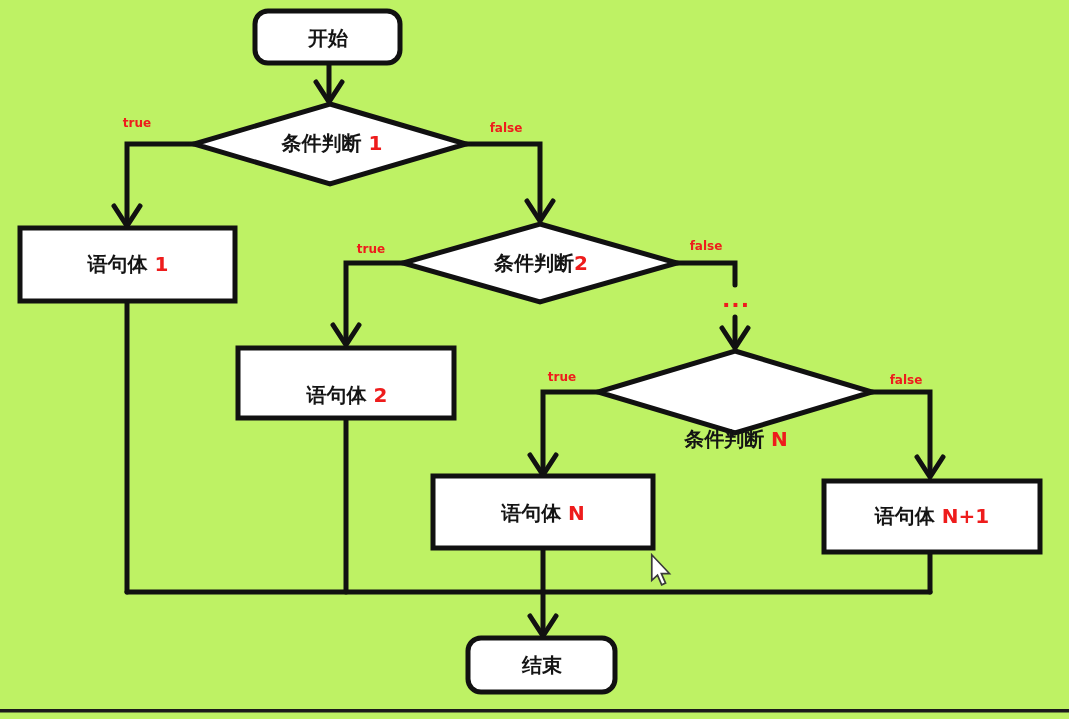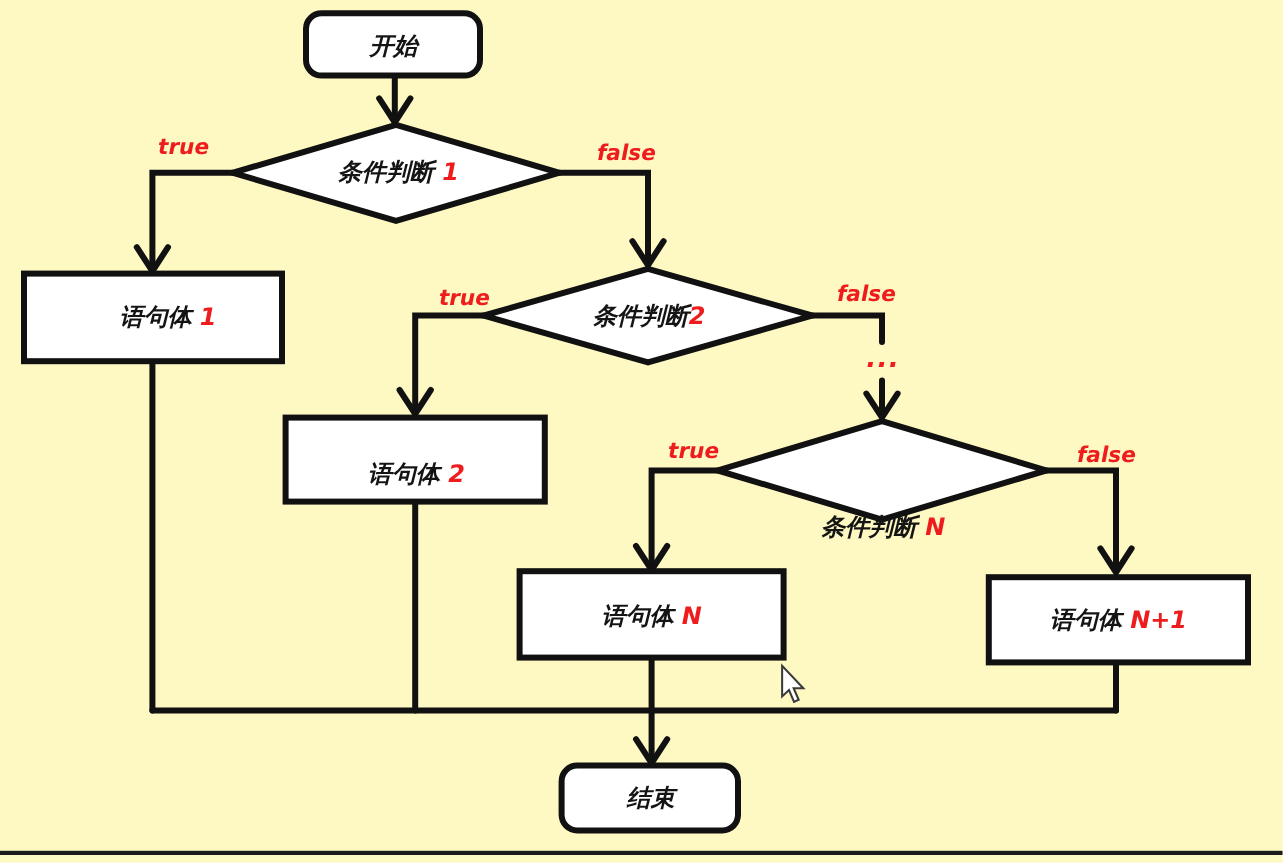--- a/index.html
+++ b/index.html
@@ -1,42 +1,40 @@
 <!DOCTYPE html>
 <html><head>
 <meta charset="utf-8">
 <style>
   html,body{margin:0;padding:0;background:#ffffff;}
   #canvas{
     position:relative;
     width:1069px;height:719px;
-    background:#fef9c3;
+    background:#bef264;
     overflow:hidden;
     font-family:"DejaVu Sans","Liberation Sans",sans-serif;
-    font-style:italic;
   }
   #shapes{position:absolute;left:0;top:0;}
   .lbl{
     position:absolute;
     transform:translate(-50%,-50%);
     font-weight:bold;
     font-size:20px;
     color:#141414;
     white-space:pre;
     line-height:1;
   }
   .branch{
     position:absolute;
     transform:translate(-50%,-50%);
     font-weight:bold;
-    font-size:18px;
+    font-size:12px;
     color:#ee1c1c;
     white-space:pre;
     line-height:1;
-    margin-left:16px;
   }
   .red{color:#ee1c1c;}
   .ellipsis{
     position:absolute;
     transform:translate(-50%,-50%);
     font-weight:bold;
     font-size:22px;
     color:#ee1c1c;
     letter-spacing:1px;
     line-height:1;
@@ -91,21 +89,21 @@
 
     <g transform="translate(651,554) scale(1.55)">
       <path d="M0.5,0.5 L0.5,17 L4.2,13.6 L6.9,19.9 L9.4,18.8 L6.7,12.6 L11.9,12.6 Z" fill="#ffffff" stroke="#3a3a3a" stroke-width="1.1"></path>
     </g>
   </svg>
 
   <div class="lbl" style="left:328px;top:38px;">开始</div>
 
   <div class="lbl" style="left:332px;top:143px;"><span>条件判断</span><span class="red"> 1</span></div>
 
-  <div class="lbl" style="left:128px;top:264px;margin-left:12px;"><span>语句体</span><span class="red"> 1</span></div>
+  <div class="lbl" style="left:128px;top:264px;"><span>语句体</span><span class="red"> 1</span></div>
 
   <div class="lbl" style="left:541px;top:263px;"><span>条件判断</span><span class="red">2</span></div>
 
   <div class="lbl" style="left:347px;top:395px;"><span>语句体</span><span class="red"> 2</span></div>
 
   <div class="lbl" style="left:736px;top:392px;margin-top:47px;"><span>条件判断</span><span class="red"> N</span></div>
 
   <div class="lbl" style="left:543px;top:513px;"><span>语句体</span><span class="red"> N</span></div>
 
   <div class="lbl" style="left:932px;top:516px;"><span>语句体</span><span class="red"> N+1</span></div>

